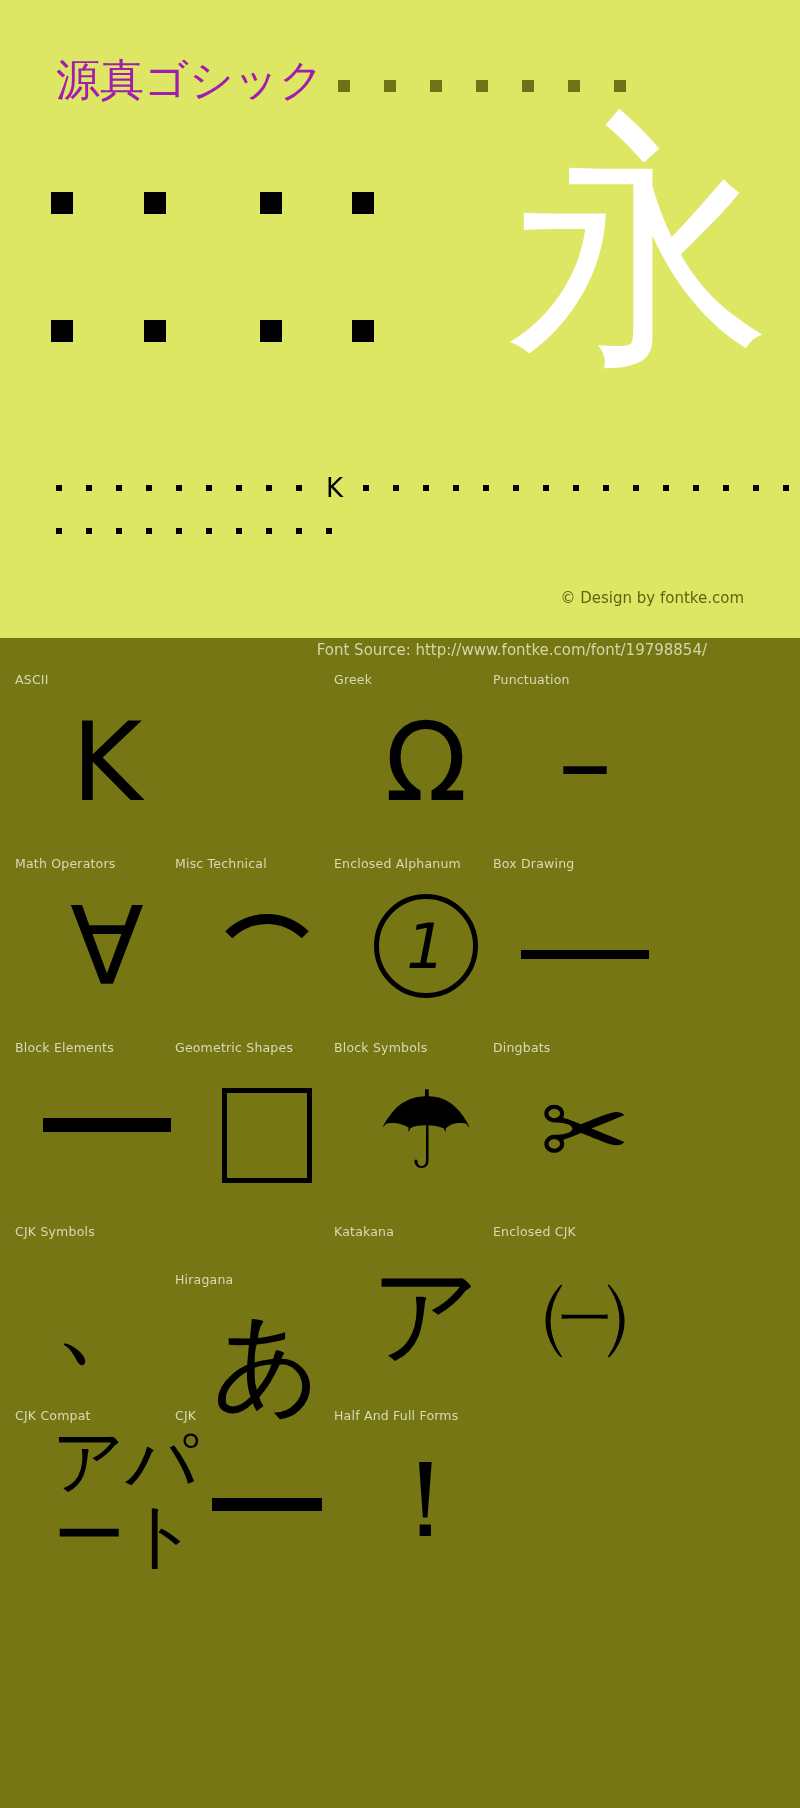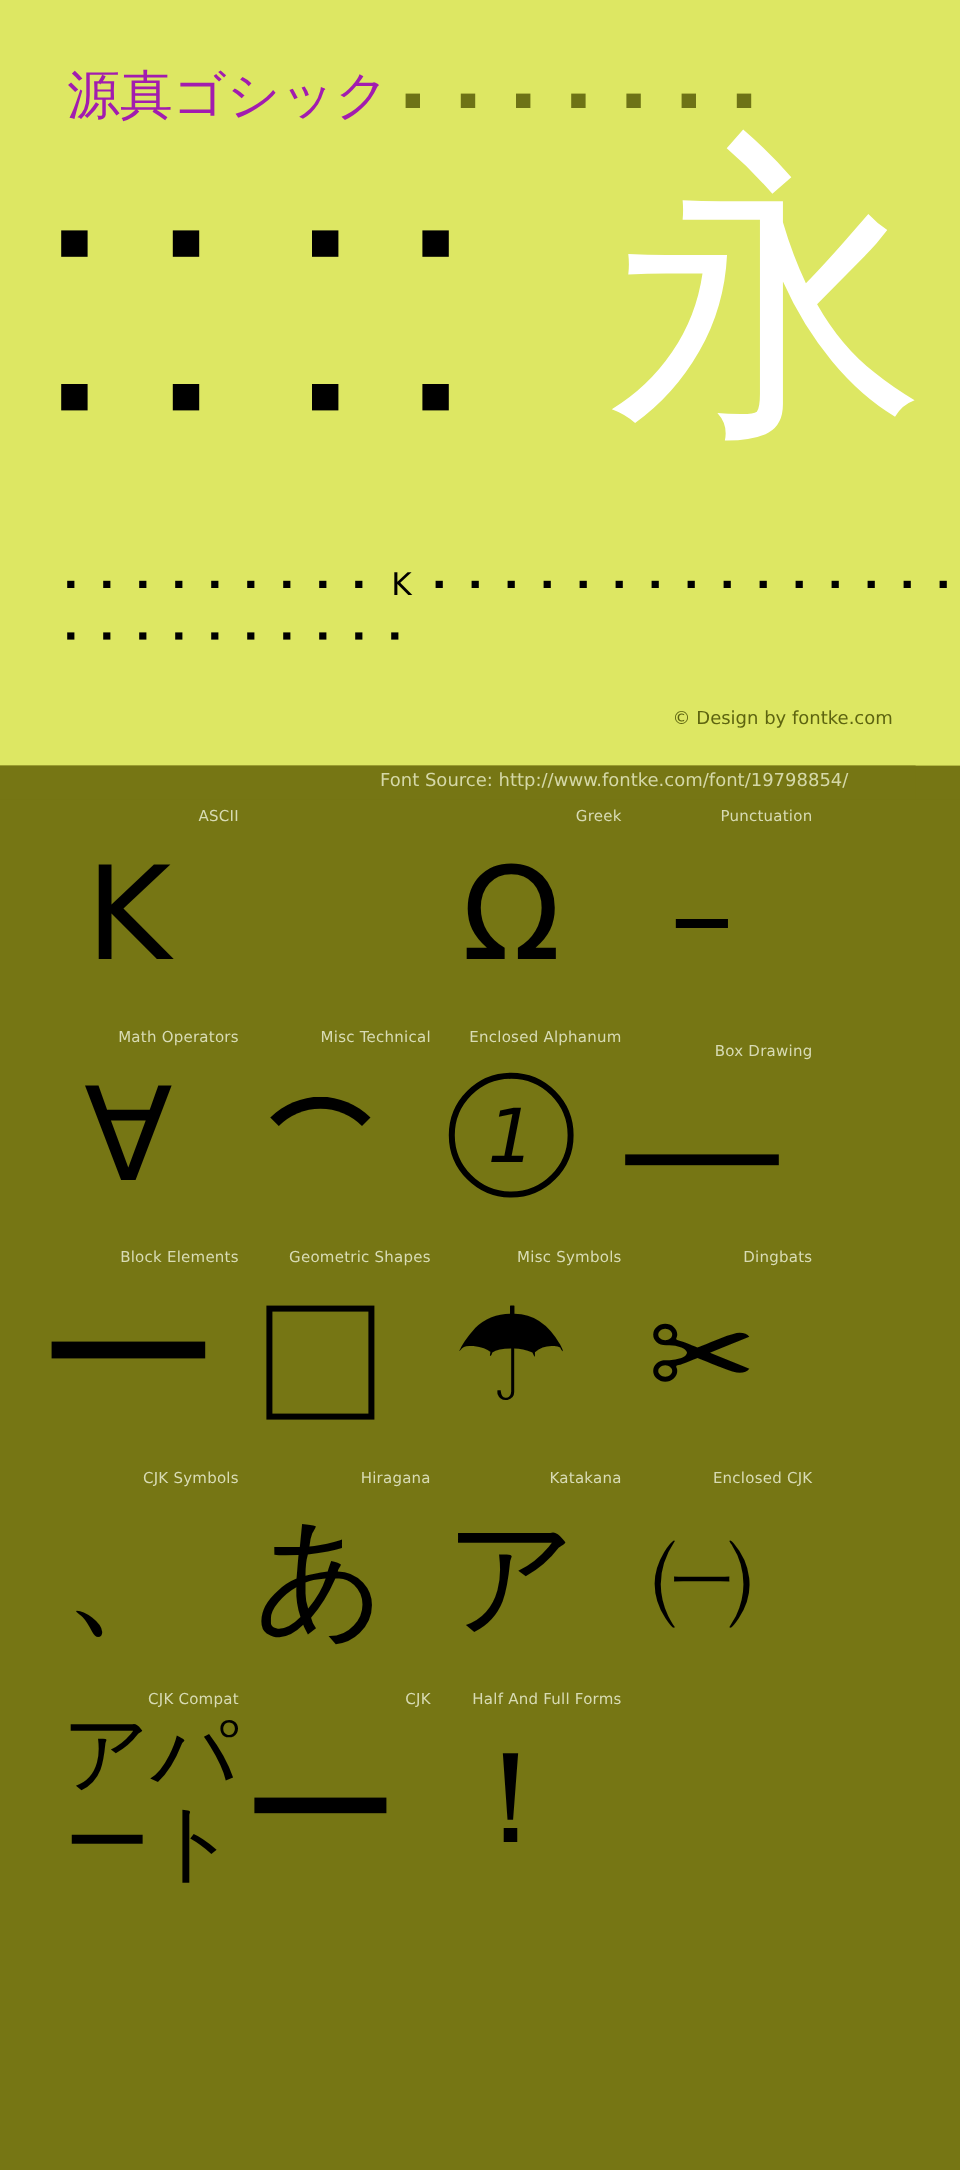--- a/index.html
+++ b/index.html
@@ -147,21 +147,21 @@
     position: absolute;
     width: 184px;
     top: 0;
     height: 184px;
   }
   .cell-label {
     position: absolute;
     top: 6px;
     left: 0;
     width: 184px;
-    text-align: right;
+    text-align: left;
     font-size: 12.5px;
     color: #d8dbb4;
     white-space: nowrap;
     letter-spacing: 0.2px;
   }
   .cell-glyph {
     position: absolute;
     top: 22px;
     left: 0;
     width: 184px;
@@ -311,21 +311,21 @@
         <div class="cell-glyph shape">
           <i class="arc"></i>
         </div>
       </div>
       <div class="cell" style="left:334px;">
         <div class="cell-label">Enclosed Alphanum</div>
         <div class="cell-glyph shape">
           <i class="circle-one">1</i>
         </div>
       </div>
-      <div class="cell" style="left:493px;margin-top:12px;">
+      <div class="cell" style="left:493px;">
         <div class="cell-label">Box Drawing</div>
         <div class="cell-glyph shape">
           <i class="dash-bar"></i>
         </div>
       </div>
     </div>
 
     <div class="grid-row">
       <div class="cell" style="left:15px;">
         <div class="cell-label">Block Elements</div>
@@ -333,35 +333,35 @@
           <i class="block-bar"></i>
         </div>
       </div>
       <div class="cell" style="left:175px;">
         <div class="cell-label">Geometric Shapes</div>
         <div class="cell-glyph shape">
           <i class="box-outline"></i>
         </div>
       </div>
       <div class="cell" style="left:334px;">
-        <div class="cell-label">Misc Symbols</div>
+        <div class="cell-label">Block Symbols</div>
         <div class="cell-glyph">☂</div>
       </div>
       <div class="cell" style="left:493px;">
         <div class="cell-label">Dingbats</div>
         <div class="cell-glyph">✂</div>
       </div>
     </div>
 
     <div class="grid-row">
       <div class="cell" style="left:15px;">
         <div class="cell-label">CJK Symbols</div>
         <div class="cell-glyph">、</div>
       </div>
-      <div class="cell" style="left:175px;">
+      <div class="cell" style="left:175px;margin-top:48px;">
         <div class="cell-label">Hiragana</div>
         <div class="cell-glyph">あ</div>
       </div>
       <div class="cell" style="left:334px;">
         <div class="cell-label">Katakana</div>
         <div class="cell-glyph">ア</div>
       </div>
       <div class="cell" style="left:493px;">
         <div class="cell-label">Enclosed CJK</div>
         <div class="cell-glyph small">㈠</div>

